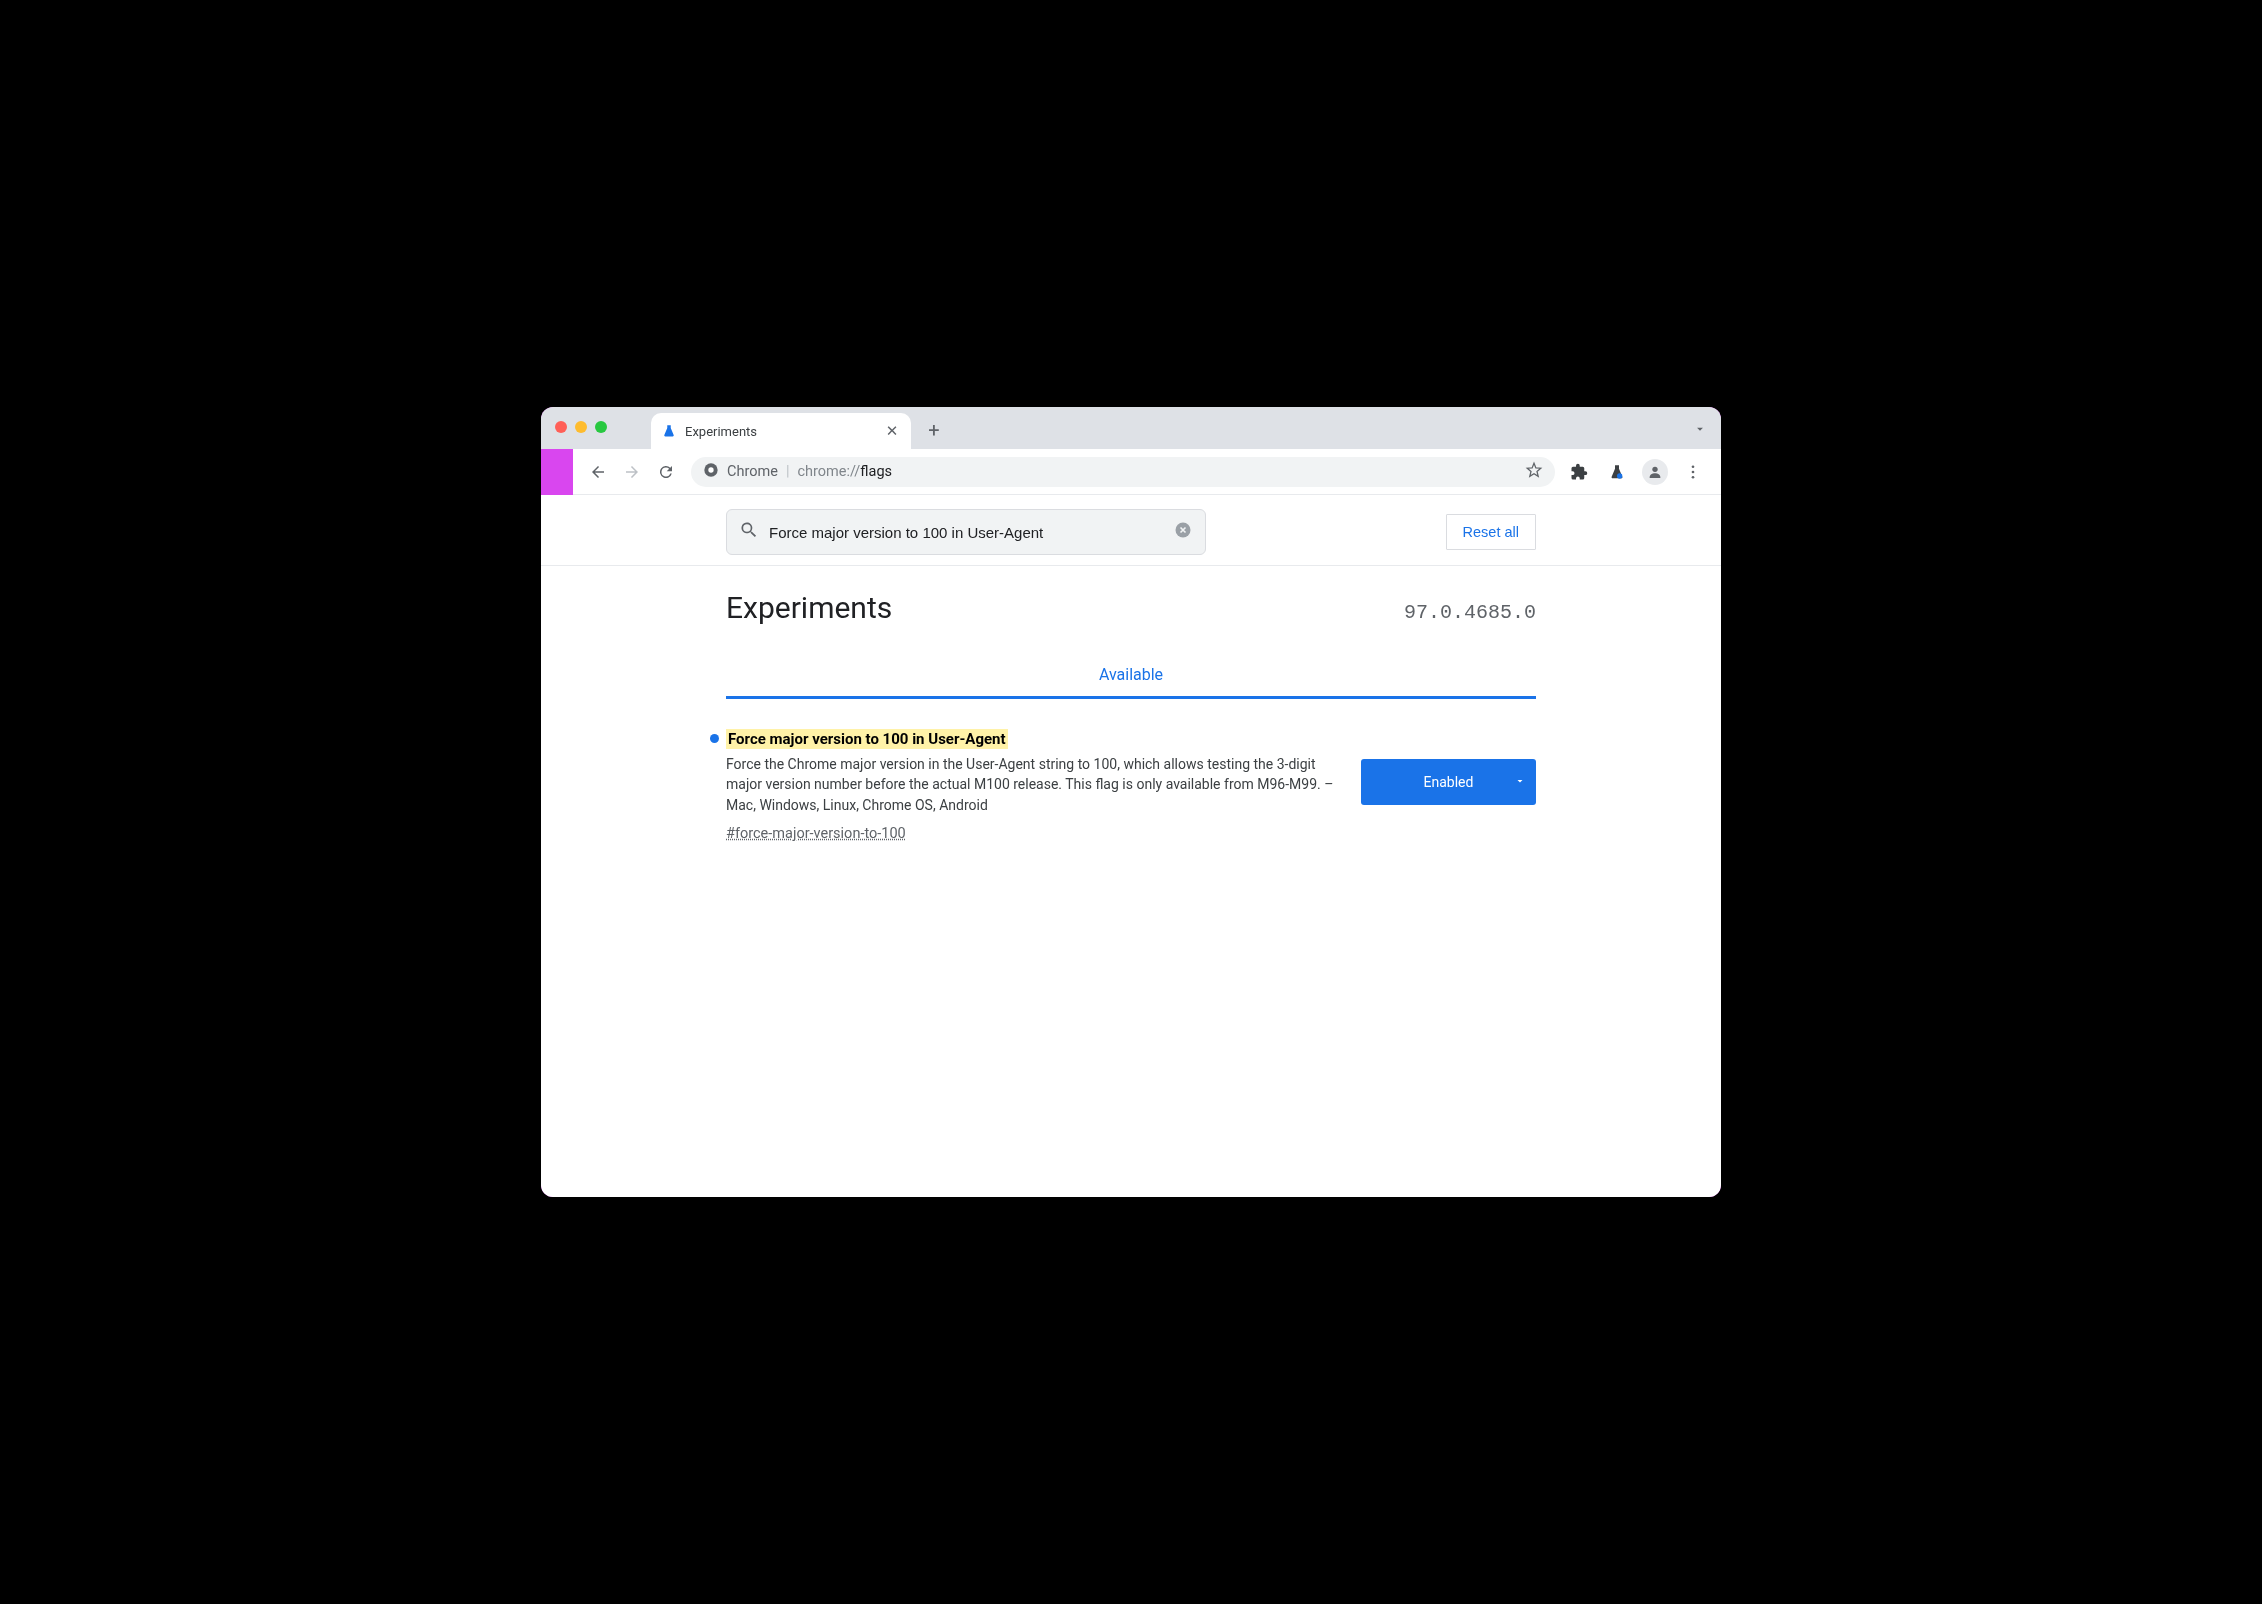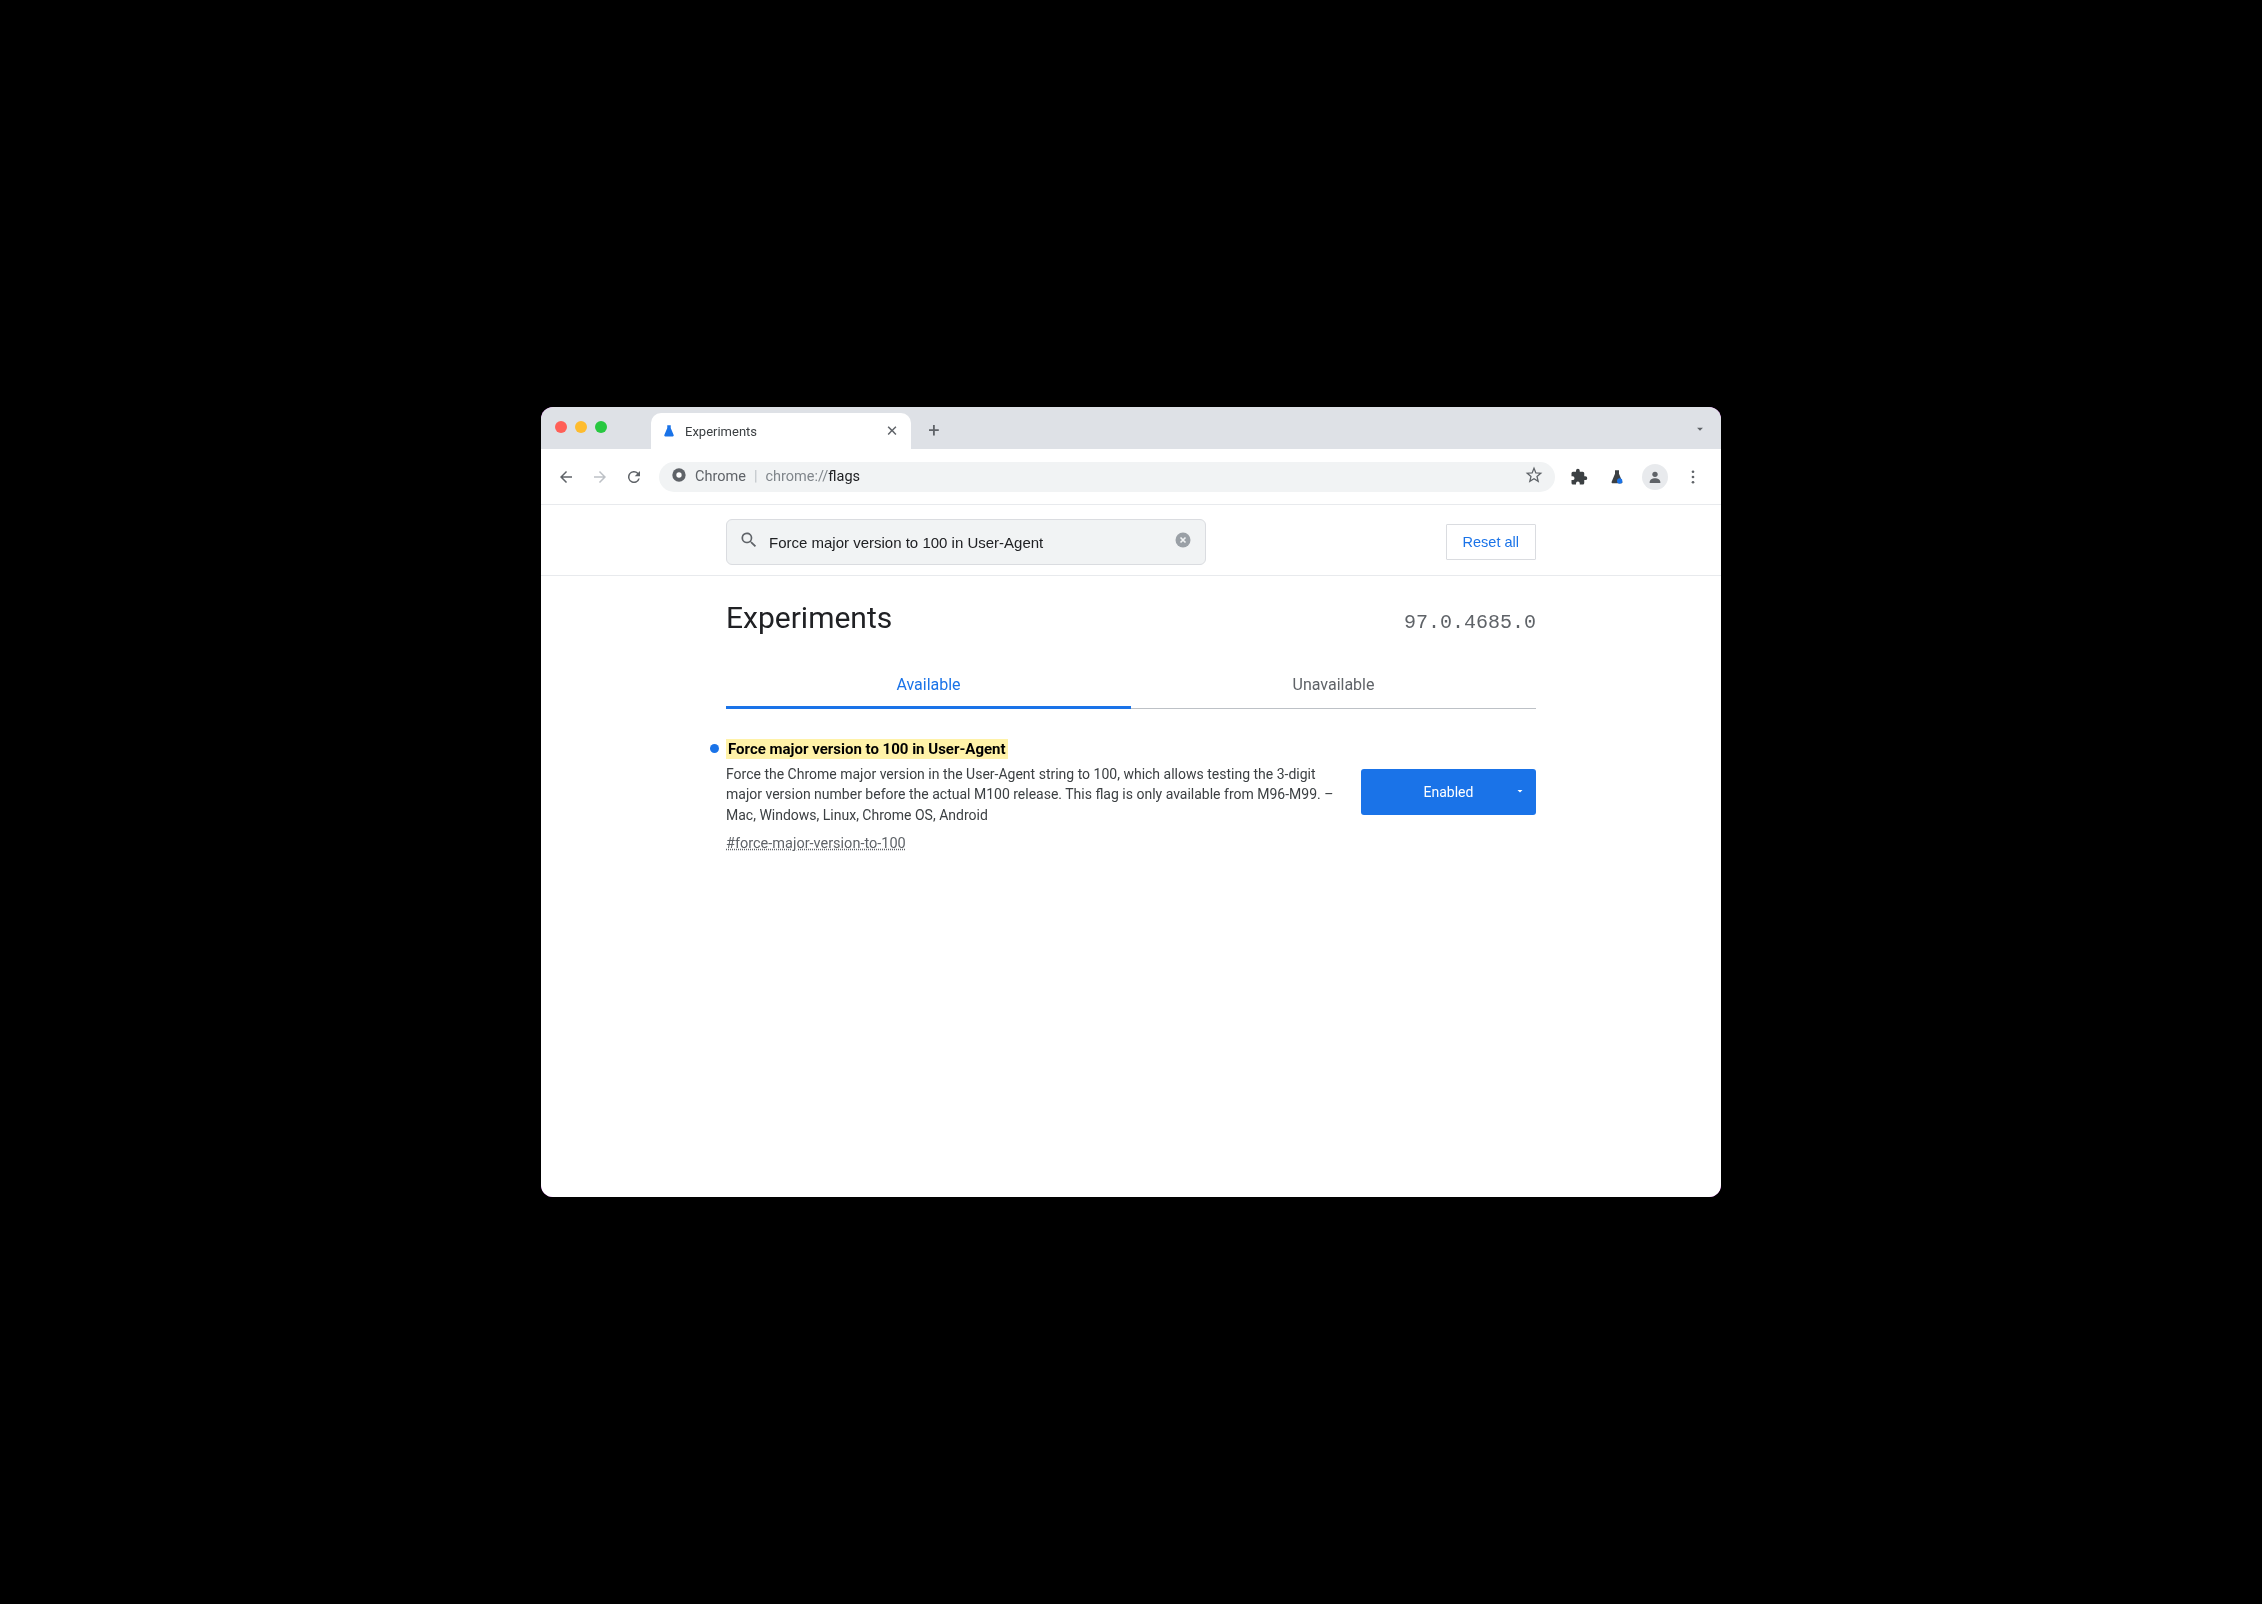--- a/index.html
+++ b/index.html
@@ -82,26 +82,27 @@
   .tab-dropdown-caret {
     position: absolute;
     right: 14px;
     top: 14px;
     color: #5f6368;
     cursor: pointer;
   }
   
   .toolbar {
     background: #fff;
-    height: 56px;
+    height: 46px;
     border-bottom: 1px solid #e8eaed;
     display: flex;
     align-items: center;
     padding: 0 10px;
     gap: 4px;
+    margin-left: 32px;
   }
   .nav-btn {
     width: 30px; height: 30px;
     display: flex; align-items: center; justify-content: center;
     color: #5f6368;
     cursor: pointer;
     border-radius: 50%;
   }
   .nav-btn.disabled { color: #bdc1c6; cursor: default; }
   .omnibox {
@@ -407,21 +408,20 @@
     <div class="content-divider"></div>
 
     <div class="main-col">
       <div class="page-header">
         <h1 class="page-title">Experiments</h1>
         <span class="version">97.0.4685.0</span>
       </div>
 
       <div class="tabs">
         <div class="tab-btn active">Available</div>
-        <div class="tab-btn">Unavailable</div>
       </div>
 
       <div class="flag">
         <div class="flag-body">
           <span class="flag-dot"></span>
           <span class="flag-title">Force major version to 100 in User-Agent</span>
           <div class="flag-desc">Force the Chrome major version in the User-Agent string to 100, which allows testing the 3-digit major version number before the actual M100 release. This flag is only available from M96-M99. – Mac, Windows, Linux, Chrome OS, Android</div>
           <a class="flag-anchor">#force-major-version-to-100</a>
         </div>
         <div class="flag-control">

